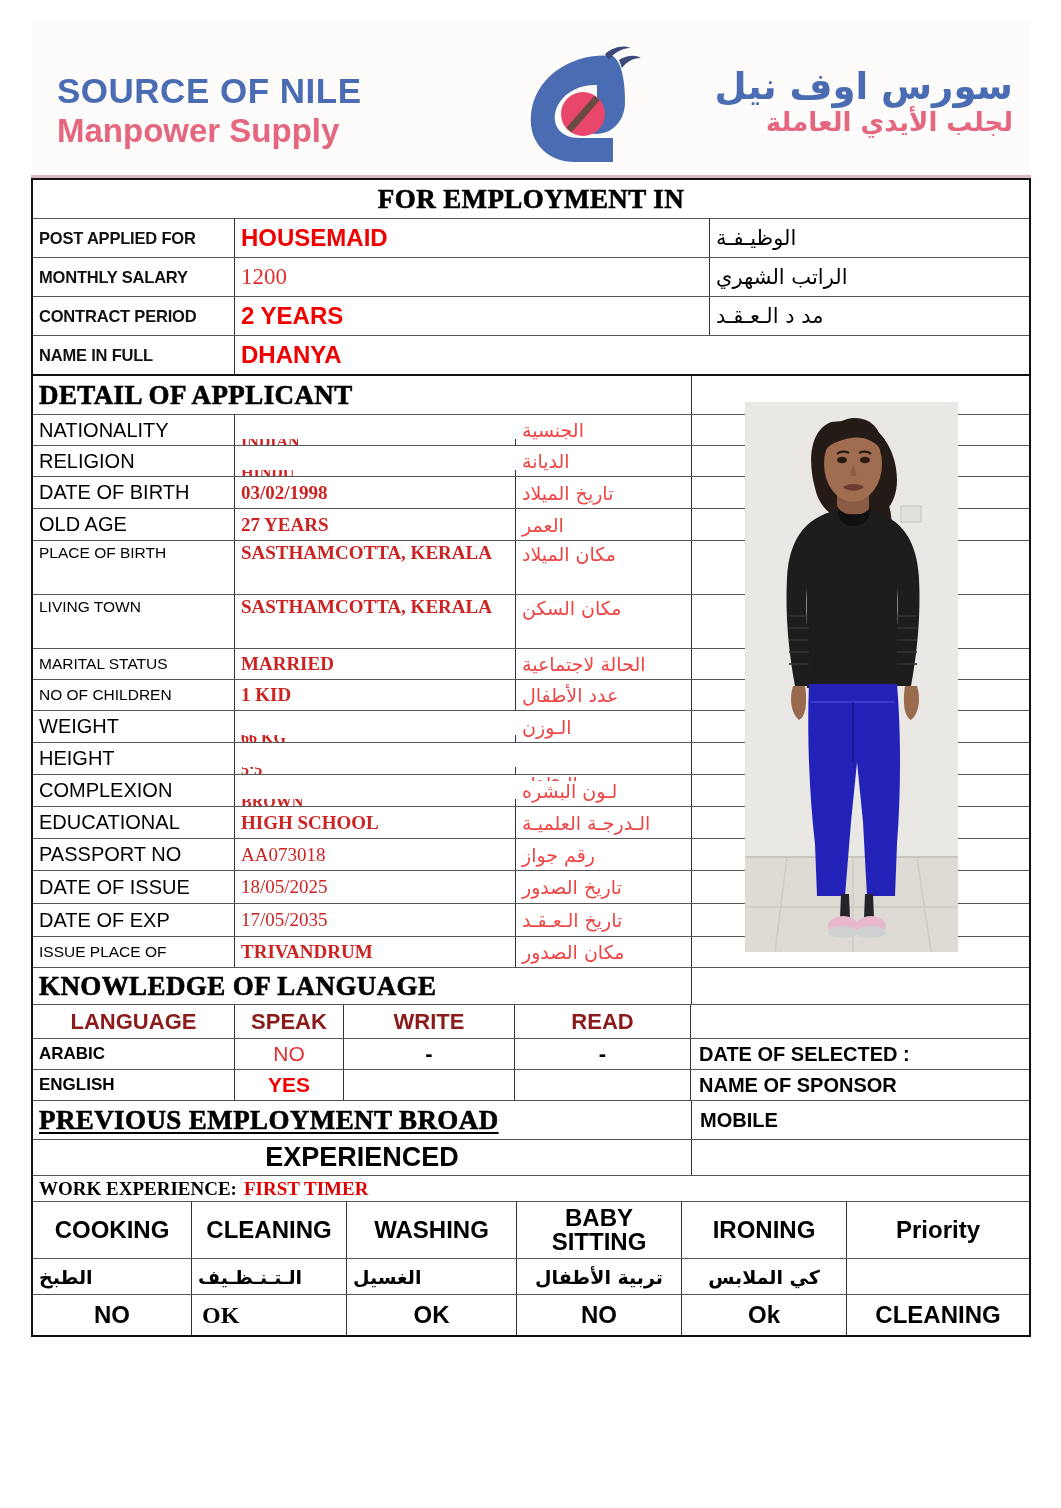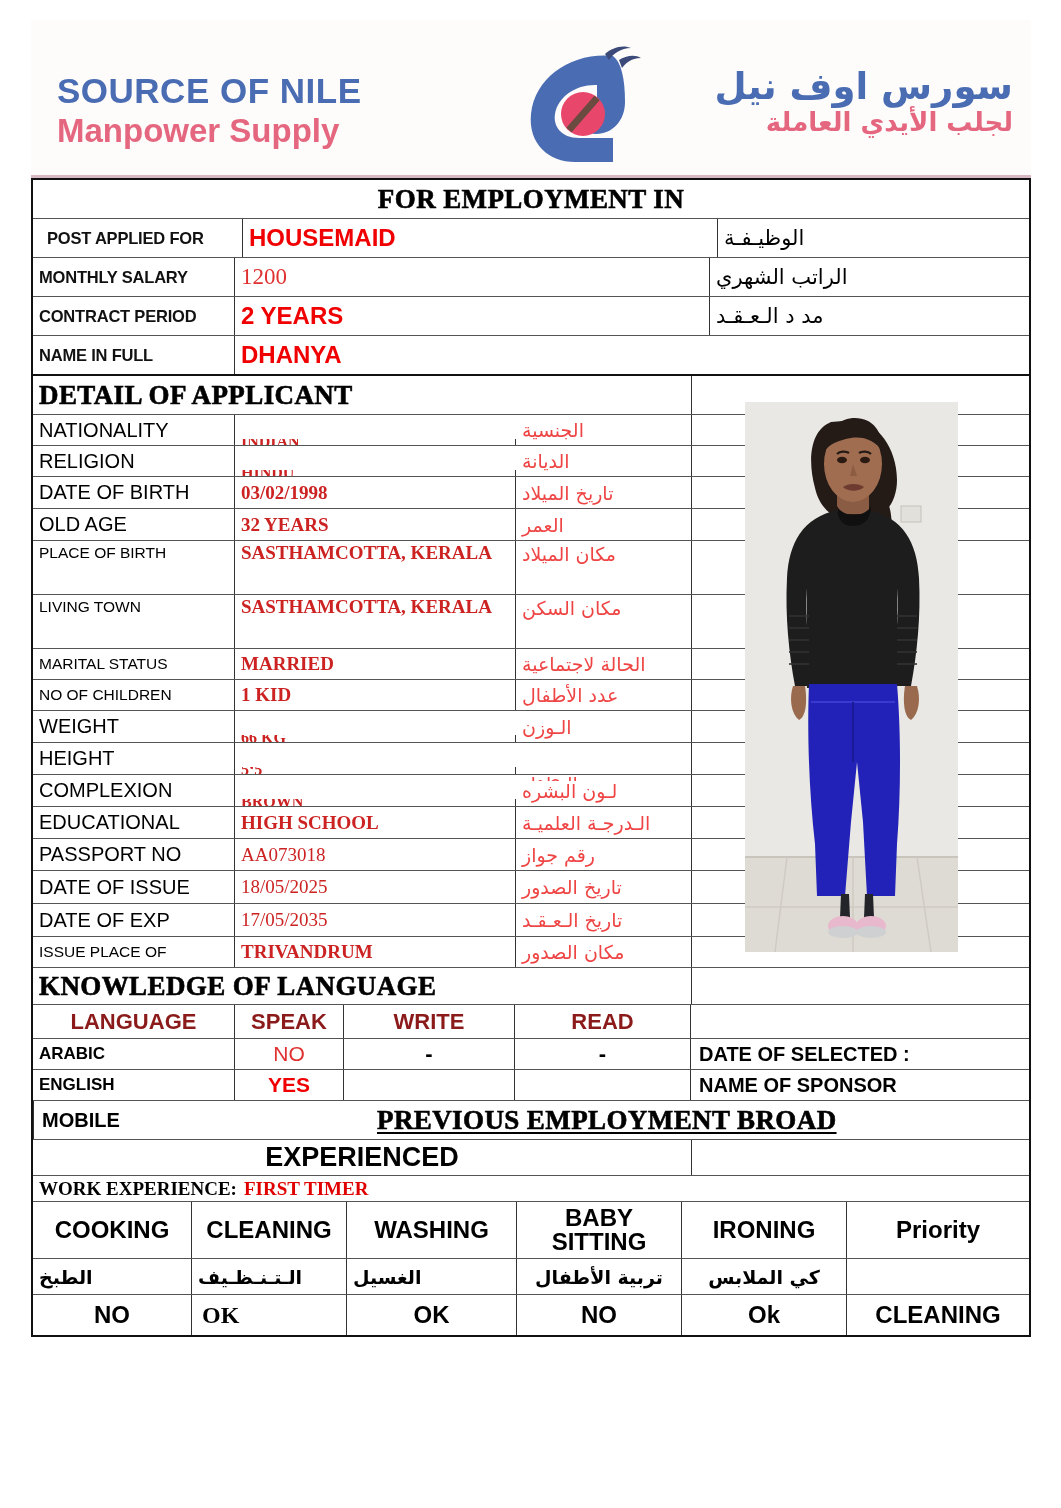--- a/index.html
+++ b/index.html
@@ -304,21 +304,21 @@
       <div class="lh-ar-2">لجلب الأيدي العاملة</div>
     </div>
   </div>
 
   <div class="frame" style="border-top:2px solid #111;">
 
     <div class="row" style="height:38px;">
       <div class="cell banner banner-center">FOR EMPLOYMENT IN</div>
     </div>
 
-    <div class="row" style="height:38px;padding-left:8px;">
+    <div class="row" style="height:38px;">
       <div class="cell vline t-label">POST APPLIED FOR</div>
       <div class="cell t-value">HOUSEMAID</div>
       <div class="cell vline t-mid"></div>
       <div class="cell t-ar">الوظيـفـة</div>
     </div>
 
     <div class="row" style="height:38px;">
       <div class="cell vline t-label">MONTHLY SALARY</div>
       <div class="cell t-value serif">1200</div>
       <div class="cell vline t-mid"></div>
@@ -420,21 +420,21 @@
 
     <div class="row" style="height:31px;">
       <div class="cell vline d-label">DATE OF BIRTH</div>
       <div class="cell vline d-value">03/02/1998</div>
       <div class="cell d-ar" style="width:175px;flex:none;">تاريخ الميلاد</div>
       <div class="cell" style="flex:1;border-left:1px solid #333;"></div>
     </div>
 
     <div class="row" style="height:31px;">
       <div class="cell vline d-label">OLD AGE</div>
-      <div class="cell vline d-value">32 YEARS</div>
+      <div class="cell vline d-value">27 YEARS</div>
       <div class="cell d-ar" style="width:175px;flex:none;">العمر</div>
       <div class="cell" style="flex:1;border-left:1px solid #333;"></div>
     </div>
 
     <div class="row" style="height:53px;">
       <div class="cell vline d-label sm" style="align-items:flex-start;padding-top:3px;">PLACE OF BIRTH</div>
       <div class="cell vline d-value" style="align-items:flex-start;padding-top:2px;">SASTHAMCOTTA, KERALA</div>
       <div class="cell d-ar" style="width:175px;flex:none;align-items:flex-start;padding-top:2px;">مكان الميلاد</div>
       <div class="cell" style="flex:1;border-left:1px solid #333;"></div>
     </div>
@@ -539,22 +539,22 @@
 
     <div class="row" style="height:30px;">
       <div class="cell vline l-c0 l-name">ENGLISH</div>
       <div class="cell vline l-c1 l-val">YES</div>
       <div class="cell vline l-c2"></div>
       <div class="cell l-c3"></div>
       <div class="cell sponsor-line" style="flex:1;border-left:1px solid #333;">NAME OF SPONSOR</div>
     </div>
 
     <div class="row" style="height:38px;">
+      <div class="cell banner underline-banner" style="width:658px;">PREVIOUS EMPLOYMENT BROAD</div>
       <div class="cell sponsor-line" style="flex:1;border-left:1px solid #333;">MOBILE</div>
-      <div class="cell banner underline-banner" style="width:658px;">PREVIOUS EMPLOYMENT BROAD</div>
     </div>
 
     <div class="row" style="height:35px;">
       <div class="cell experienced" style="width:658px;">EXPERIENCED</div>
       <div class="cell" style="flex:1;border-left:1px solid #333;"></div>
     </div>
 
     <div class="row" style="height:25px;">
       <div class="cell work-exp" style="flex:1;">
         <span>WORK EXPERIENCE:</span>

